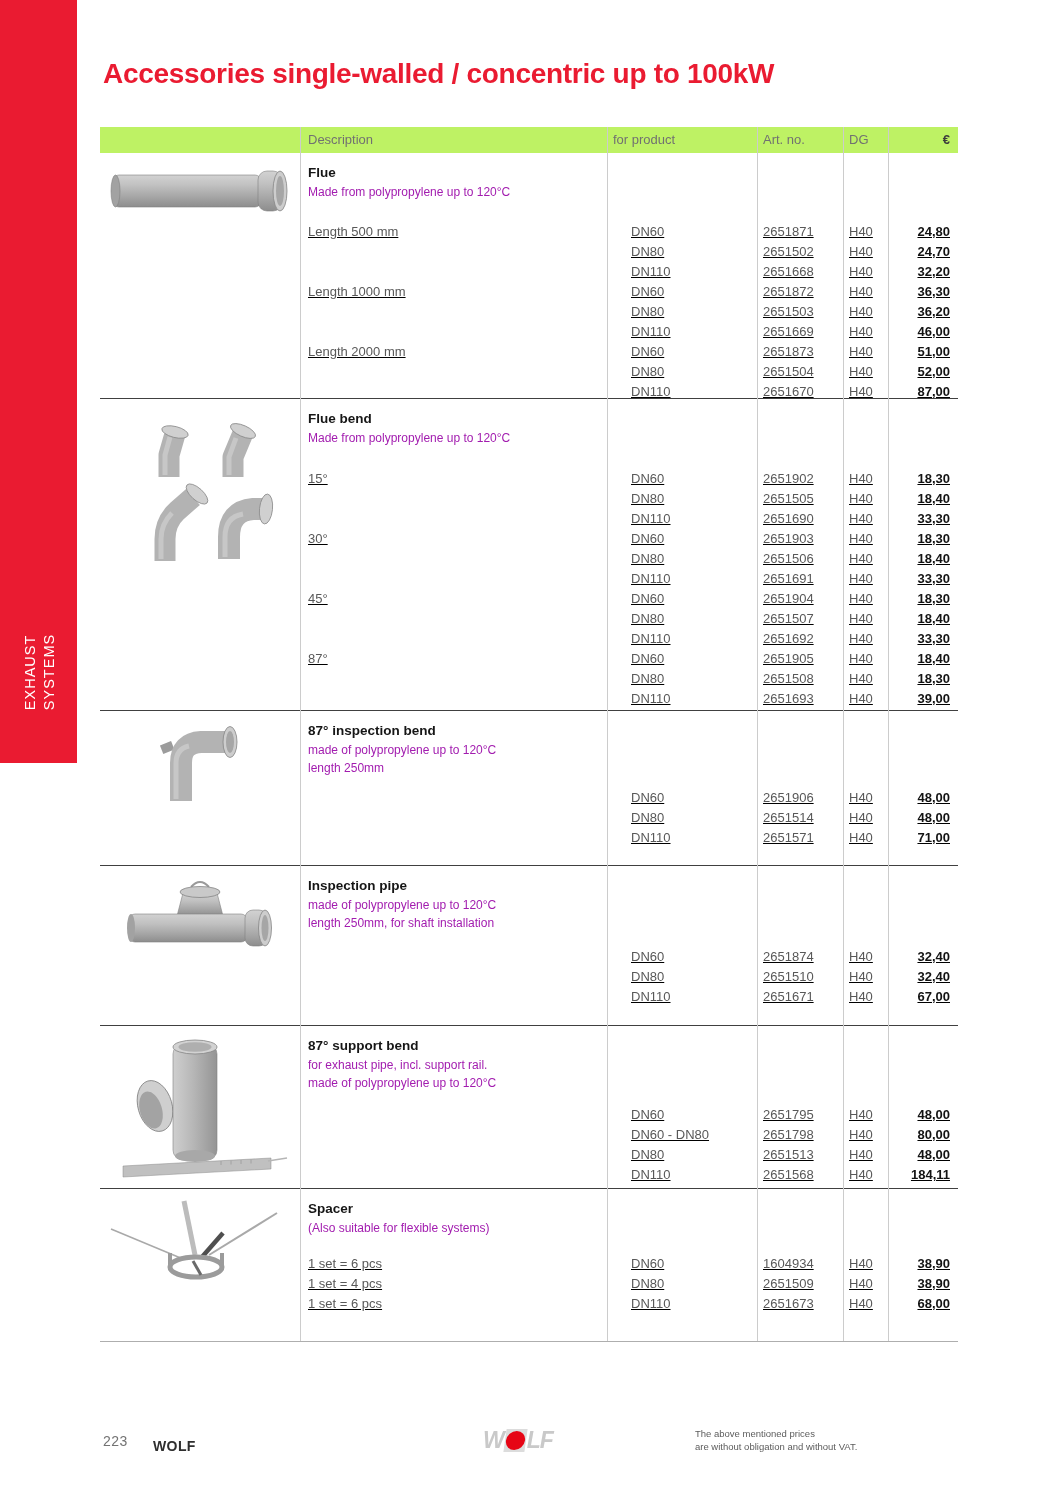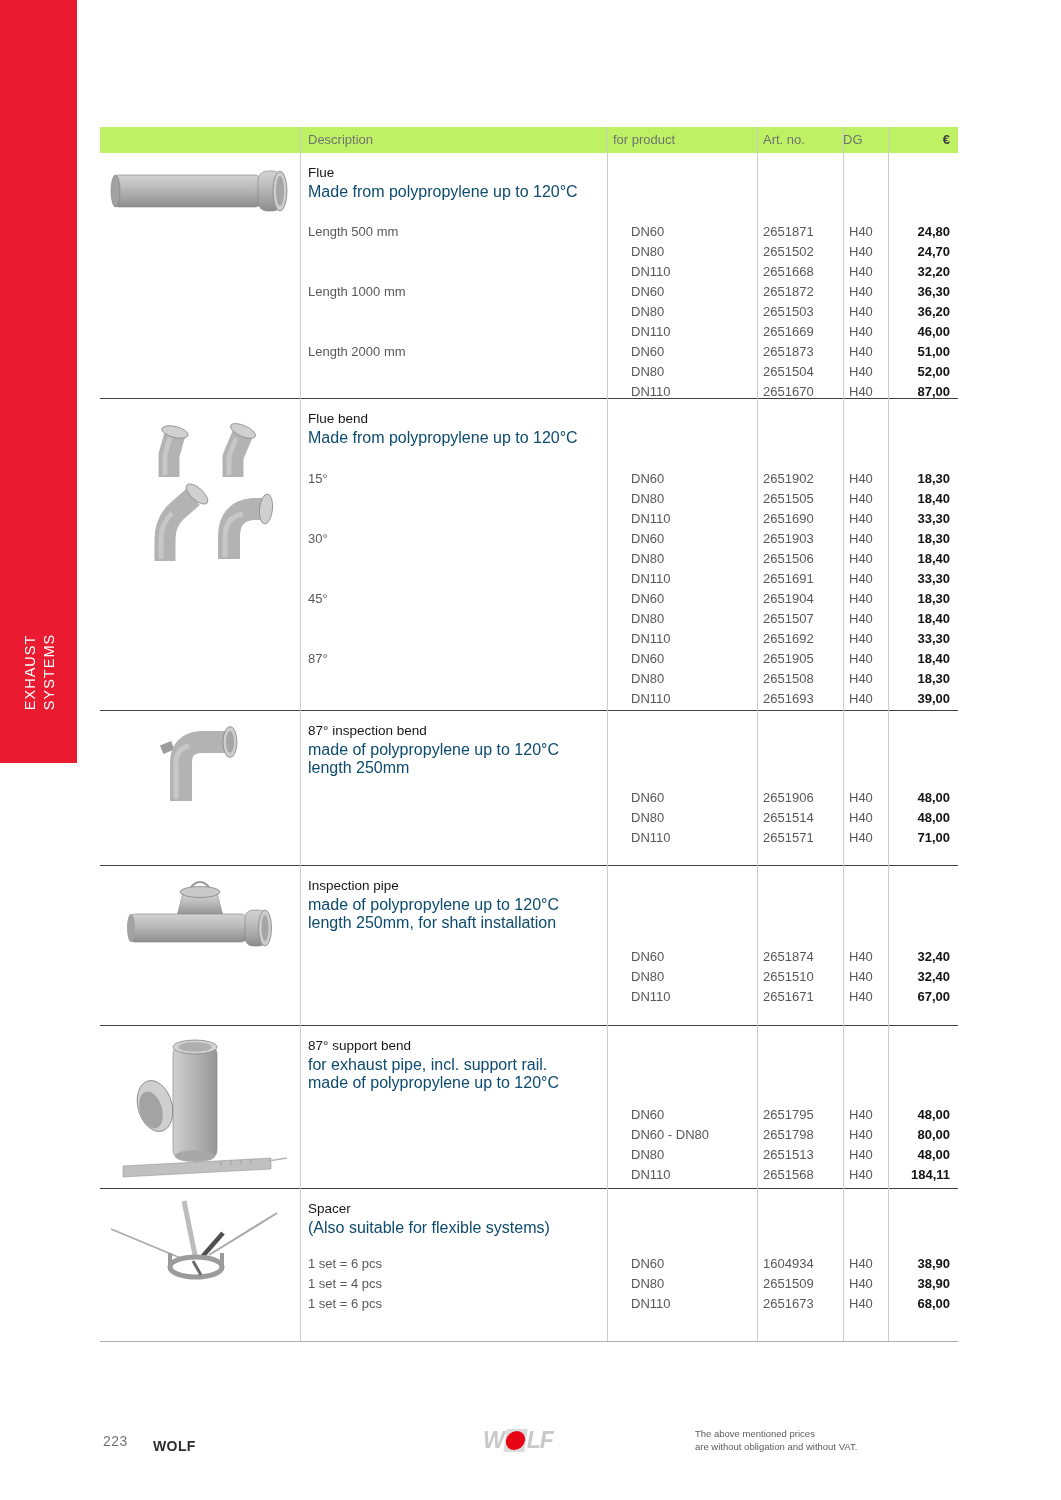--- a/index.html
+++ b/index.html
@@ -17,32 +17,32 @@
     color:#ea1b31; letter-spacing:-0.3px; }
 
   
   .tbl { position:absolute; left:100px; top:127px; width:858px; border-bottom:1px solid #aeaeae; }
   .vl { position:absolute; top:0; bottom:0; width:1px; background:#cccccc; z-index:3; }
   .vl1{left:200px}.vl2{left:507px}.vl3{left:657px}.vl4{left:743px}.vl5{left:788px}
 
   .thead { position:relative; height:26px; background:#bef264; display:flex;
     font-size:13px; color:#717171; line-height:26px; }
   .th-img{width:200px}.th-desc{width:307px; padding-left:8px}.th-prod{width:150px; padding-left:6px}
-  .th-art{width:86px; padding-left:6px}.th-dg{width:45px; }
+  .th-art{width:86px; padding-left:6px}.th-dg{width:45px; padding-left:6px}
   .th-price{width:70px; text-align:right; padding-right:8px; color:#3c3c3c; font-weight:bold;}
 
   .sec { position:relative; }
   .sec + .sec { border-top:1px solid #404040; }
   .img-cell { position:absolute; left:0; top:0; width:200px; height:100%;
     display:flex; justify-content:center; align-items:flex-start; }
   .sec-head { position:absolute; left:208px; top:12px; width:292px; }
-  .sec-title { font-size:13.5px; font-weight:normal; color:#161616; margin-bottom:3px; letter-spacing:0; }
-  .sec-sub { font-size:16px; color:#0c4a6e; line-height:18px; }
-
-  .rows { position:absolute; left:200px; top:var(--rows-top); width:658px; }
+  .sec-title { font-size:13.5px; font-weight:bold; color:#161616; margin-bottom:3px; letter-spacing:0; }
+  .sec-sub { font-size:12px; color:#a21caf; line-height:18px; }
+
+  .rows { position:absolute; left:200px; top:var(--rows-top); width:658px;text-decoration:underline; }
   .row { display:flex; height:20px; font-size:13px; line-height:19px; color:#585858; }
   .c-label{width:307px; padding-left:8px}.c-product{width:150px; padding-left:24px}
   .c-art{width:86px; padding-left:6px}.c-dg{width:45px; padding-left:6px}
   .c-price{width:70px; text-align:right; padding-right:8px; font-weight:bold; color:#131313;}
 
   
   .foot-page { position:absolute; left:103px; top:1433px; font-size:14px; color:#737373; letter-spacing:0.5px; }
   .foot-brand { position:absolute; left:153px; top:1438px; font-size:14px; font-weight:bold; color:#2e2e2e; letter-spacing:0.4px; }
   .wolf-logo { position:absolute; left:483px; top:1428px; display:flex; align-items:center; }
   .wl { font-size:23px; font-weight:bold; font-style:italic; color:#c9c9c9; letter-spacing:-1px; line-height:24px; }
@@ -55,20 +55,21 @@
 
 <div class="page">
 
   <div class="side-tab">
     <div class="side-label">
       <div>EXHAUST</div>
       <div>SYSTEMS</div>
     </div>
   </div>
 
+  <h1 class="page-title">Accessories single-walled / concentric up to 100kW</h1>
 
   <div class="tbl">
     <div class="vl vl1"></div>
     <div class="vl vl2"></div>
     <div class="vl vl3"></div>
     <div class="vl vl4"></div>
     <div class="vl vl5"></div>
 
     <div class="thead">
       <div class="th-img"></div>

